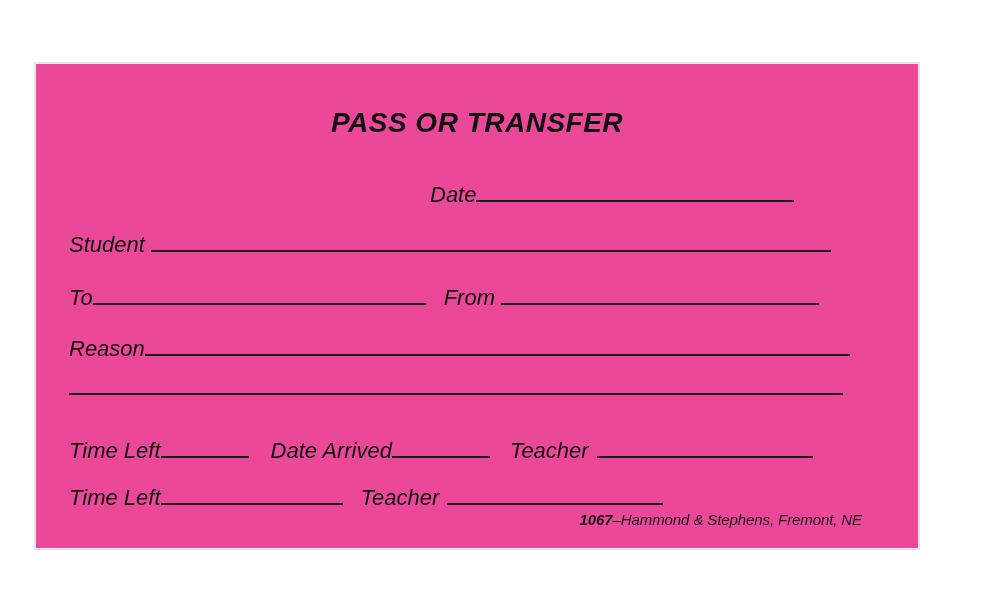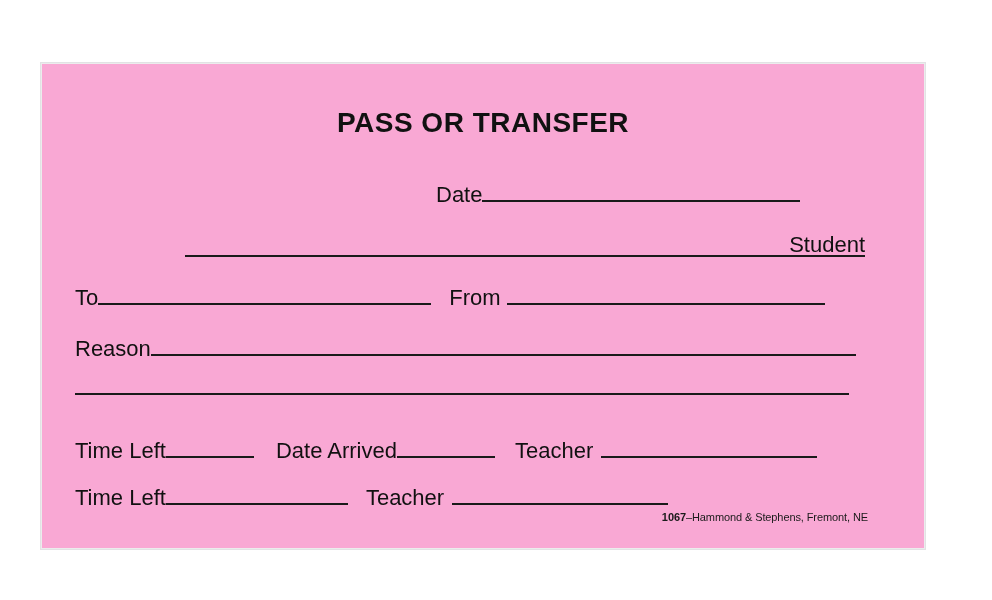--- a/index.html
+++ b/index.html
@@ -14,27 +14,28 @@
     font-family: "Liberation Sans", sans-serif;
   }
   .stage {
     position: relative;
     width: 992px;
     height: 600px;
     background: #ffffff;
   }
   .card {
     position: absolute;
-    left: 40px;
+    left: 34px;
     top: 62px;
     width: 884px;
     height: 486px;
-    background: #f9a8d4;
+    background: #ec4899;
     border: 1px solid #e2e2e4;
     box-shadow: 0 0 0 1px #ececed inset;
+    font-style: italic;
   }
   .title {
     position: absolute;
     left: 0;
     top: 44px;
     width: 100%;
     text-align: center;
     font-size: 28px;
     font-weight: bold;
     letter-spacing: 0.5px;
@@ -55,21 +56,21 @@
     border-bottom: 2px solid #1a1a1a;
     height: 0;
     margin-bottom: 3px;
   }
 
   
   .r-date { left: 395px; top: 122px; width: 430px; }
   .r-date .rule { width: 318px; margin-left: 0px; }
 
   
-  .r-student { left: 34px; top: 172px; width: 790px; flex-direction: column; }
+  .r-student { left: 34px; top: 172px; width: 790px; }
   .r-student .rule { width: 680px; margin-left: 6px; }
 
   
   .r-tofrom { left: 34px; top: 225px; width: 790px; }
   .r-tofrom .rule-a { width: 333px; margin-left: 0px; }
   .r-tofrom .lbl-from { margin-left: 18px; }
   .r-tofrom .rule-b { width: 318px; margin-left: 6px; }
 
   
   .r-reason { left: 34px; top: 276px; width: 790px; }
@@ -92,21 +93,21 @@
   .r-t2 .rule-a { width: 88px; }
   .r-t2 .lbl-2 { margin-left: 22px; }
   .r-t2 .rule-b { width: 94px; }
   .r-t2 .lbl-3 { margin-left: 18px; }
   .r-t2 .rule-c { width: 216px; margin-left: 8px; }
 
   .footer {
     position: absolute;
     right: 57px;
     top: 448px;
-    font-size: 11px;
+    font-size: 15px;
     color: #1a1a1a;
     white-space: nowrap;
     letter-spacing: -0.1px;
   }
   .footer .code {
     font-weight: bold;
   }
 </style>
 </head>
 <body>

